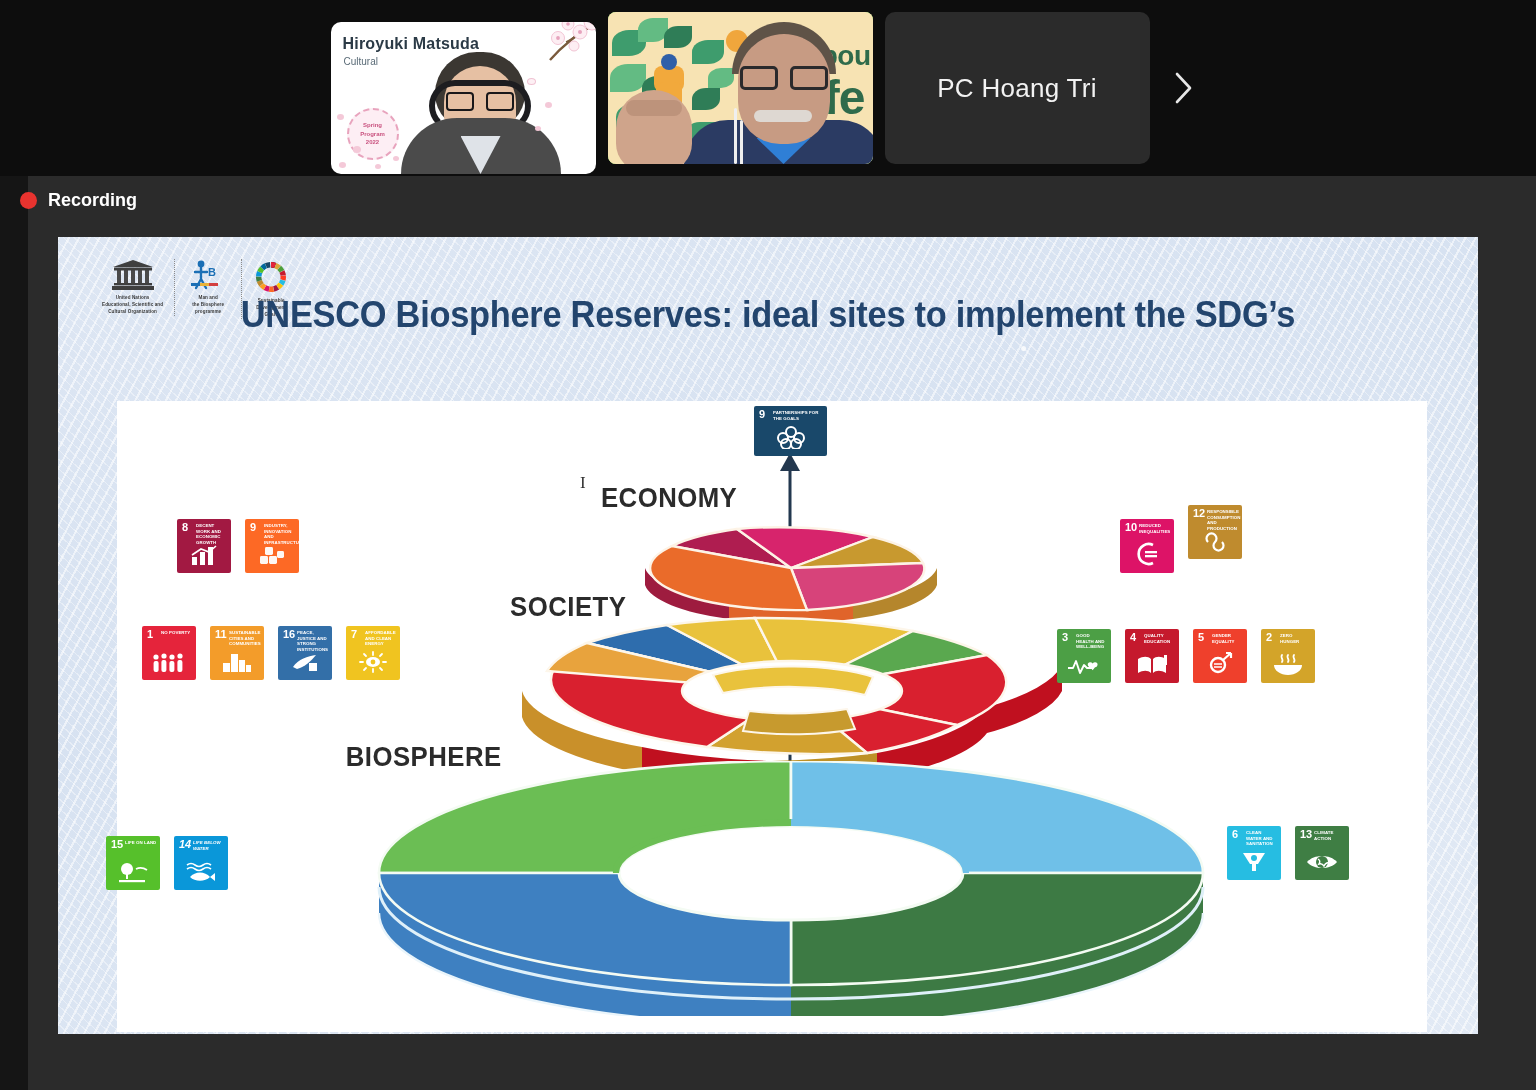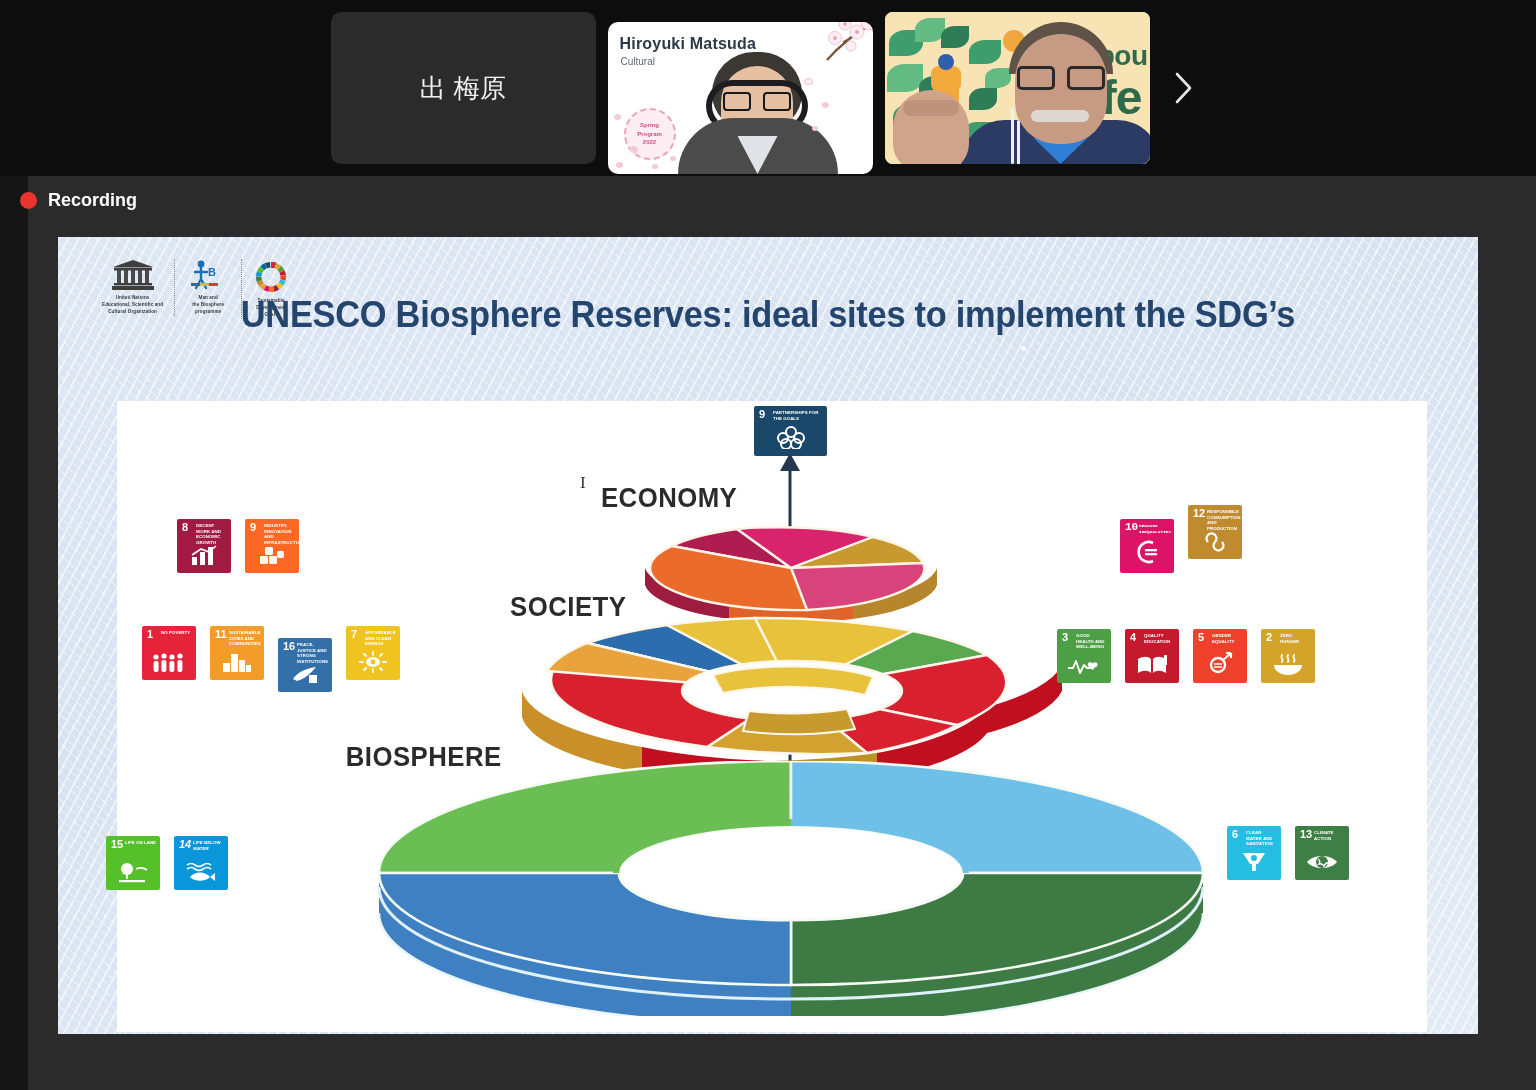--- a/index.html
+++ b/index.html
@@ -306,23 +306,20 @@
   .cursor-ibeam {
     position: absolute; color: #333; font-size: 17px;
     font-family: "Liberation Serif", serif;
   }
 </style>
 </head>
 <body>
 
 <div id="filmstrip">
 
-  <div class="tile">
-    <span class="tile-name">出 梅原</span>
-  </div>
 
   <div class="tile tile-matsuda">
     <div class="mz-name">Hiroyuki Matsuda</div>
     <div class="mz-sub">Cultural</div>
     <div class="mz-badge">
       <span>Spring</span>
         <span>Program</span>
         <span>2022</span>
     </div>
     <div class="mz-branch">
@@ -403,20 +400,23 @@
         </div>
       <div class="sp-moust"></div>
     </div>
     <span class="sp-wire" style="left:126px;top:96px;height:56px;"></span>
     <span class="sp-wire" style="left:132px;top:108px;height:46px;"></span>
     <div class="sp-hand">
         <b></b>
       </div>
   </div>
 
+  <div class="tile">
+    <span class="tile-name">PC Hoang Tri</span>
+  </div>
 
   <div class="next-arrow">
     <svg width="22" height="34" viewBox="0 0 22 34" fill="none">
       <path d="M4 3 L17 17 L4 31" stroke="#e6e6e6" stroke-width="2.6" stroke-linecap="round" stroke-linejoin="round"></path>
     </svg>
   </div>
 </div>
 
 <div id="share-region">
   <div id="left-gutter"></div>
@@ -597,21 +597,21 @@
           <span class="gly">
             <svg width="30" height="22" viewBox="0 0 30 22">
               <g fill="#ffffff" opacity=".95">
                 <rect x="3" y="12" width="8" height="8" rx="1.4"></rect>
                 <rect x="12" y="12" width="8" height="8" rx="1.4"></rect>
                 <rect x="8" y="3" width="8" height="8" rx="1.4"></rect>
                 <rect x="20" y="7" width="7" height="7" rx="1.4"></rect>
                 </g>
             </svg></span>
         </div>
-        <div class="sdg-badge sm" style="left:1003px;top:118px;background:#DD1367;font-family:Liberation Mono, monospace;">
+        <div class="sdg-badge sm" style="left:1003px;top:118px;background:#DD1367;">
           <span class="num">10</span>
           <span class="ttl">Reduced Inequalities</span>
           <span class="gly">
             <svg width="30" height="24" viewBox="0 0 30 24">
               <path d="M21 3 A10 10 0 1 0 21 21" stroke="#ffffff" stroke-width="2.6" fill="none"></path>
               <rect x="13" y="9" width="12" height="2.3" fill="#ffffff"></rect>
               <rect x="13" y="13" width="12" height="2.3" fill="#ffffff"></rect>
             </svg></span>
         </div>
         <div class="sdg-badge sm" style="left:1071px;top:104px;background:#BF8B2E;">
@@ -681,21 +681,21 @@
           <span class="gly">
             <svg width="32" height="22" viewBox="0 0 32 22">
               <g fill="#ffffff">
                   <rect x="2" y="12" width="7" height="9"></rect>
               <rect x="10" y="3" width="7" height="18"></rect>
                   <rect x="18" y="9" width="6" height="12"></rect>
               <rect x="25" y="14" width="5" height="7"></rect>
                 </g>
             </svg></span>
         </div>
-        <div class="sdg-badge sm" style="left:161px;top:225px;background:#336FA8;margin-top:12px;">
+        <div class="sdg-badge sm" style="left:161px;top:225px;background:#336FA8;">
           <span class="num">16</span>
           <span class="ttl">Peace, Justice and Strong Institutions</span>
           <span class="gly">
             <svg width="32" height="22" viewBox="0 0 32 22">
               <path d="M4 16 C9 8 19 5 27 4 C22 10 16 16 8 18 Z" fill="#ffffff"></path>
               <rect x="20" y="12" width="8" height="8" fill="#ffffff"></rect>
             </svg></span>
         </div>
         <div class="sdg-badge sm" style="left:229px;top:225px;background:#F0C420;">
           <span class="num">7</span>

